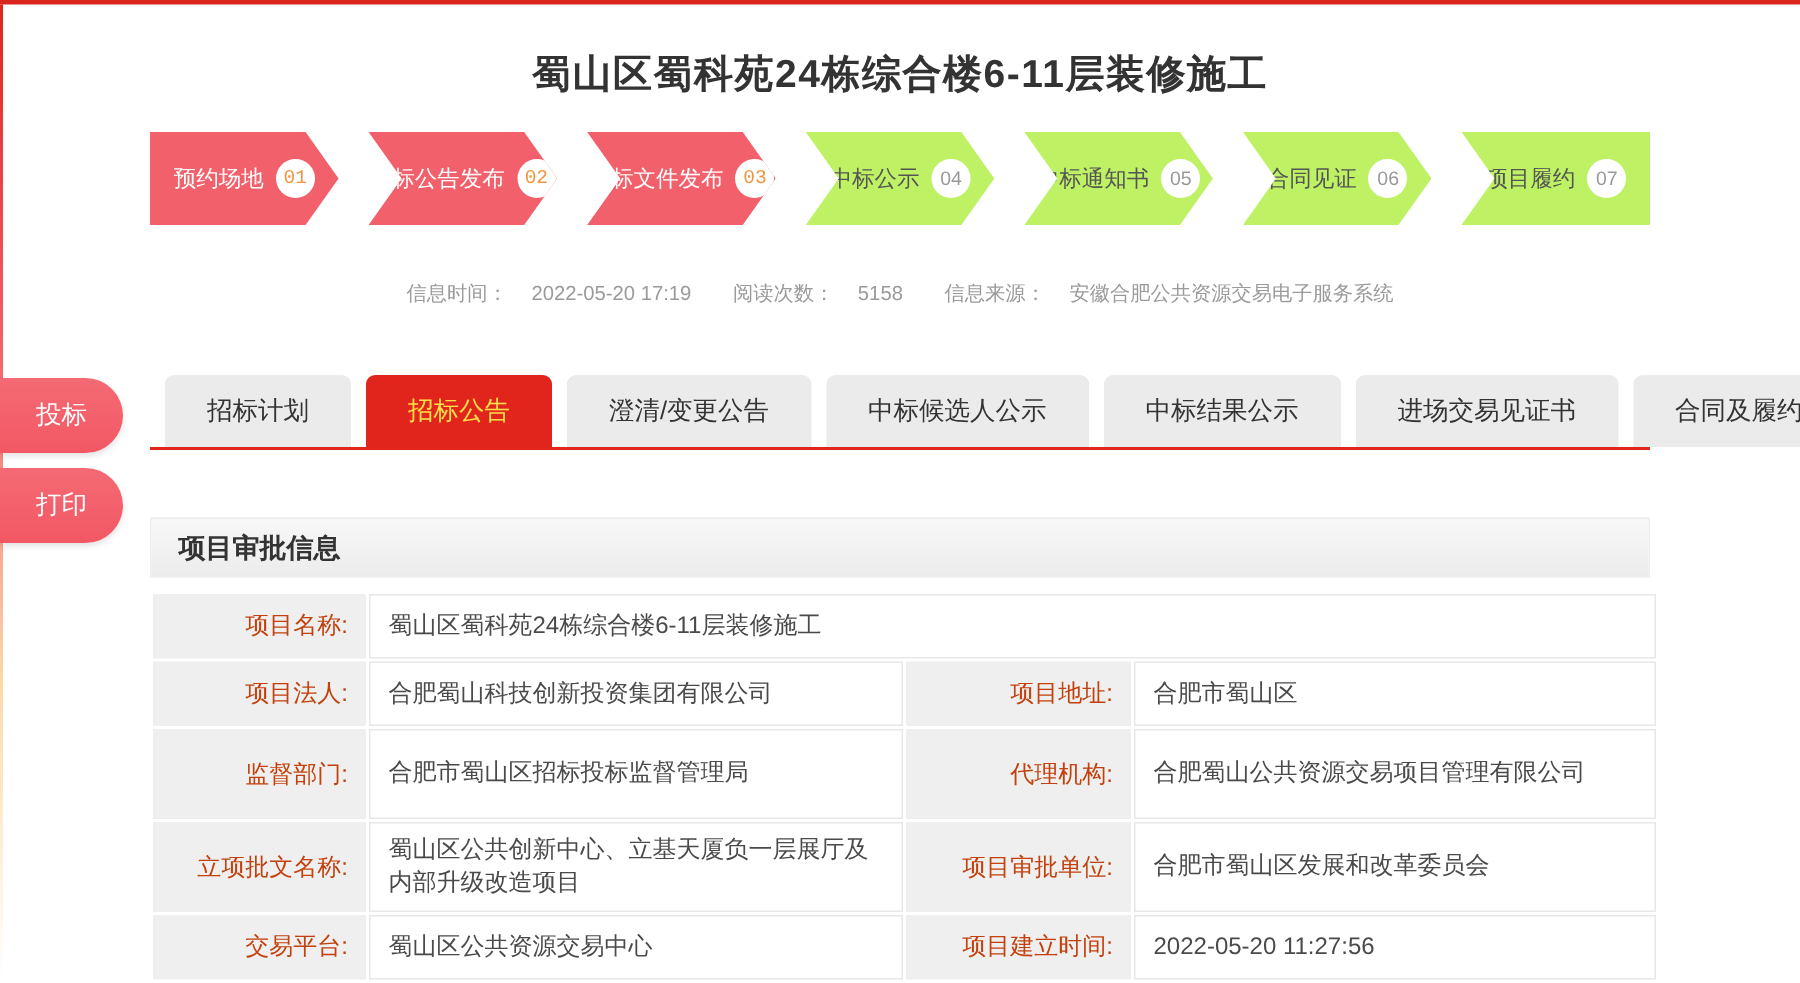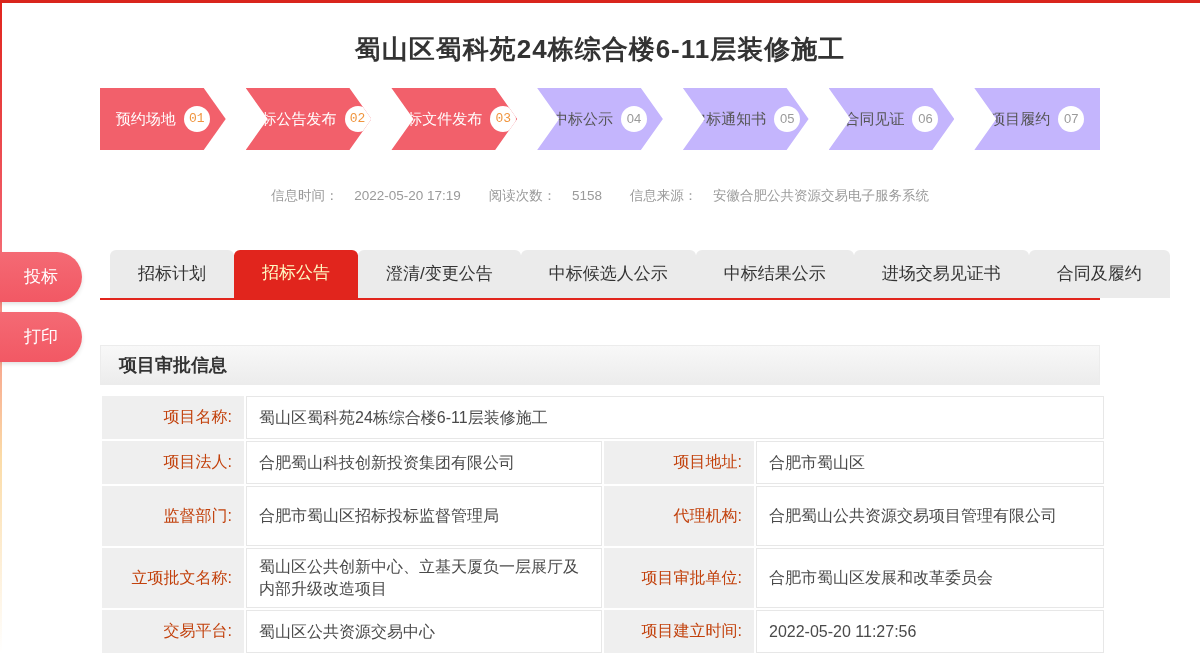--- a/index.html
+++ b/index.html
@@ -9,41 +9,41 @@
   .topline { position:absolute; top:0; left:0; width:1200px; height:3px; background:#d9251c; }
   .leftline { position:absolute; top:3px; left:0; width:2px; height:650px;
     background:linear-gradient(180deg,#e1251d 0%,#f2606b 35%,rgba(245,166,35,.4) 70%,rgba(245,166,35,0) 100%); }
 
   .page-title { position:absolute; top:32px; left:0; width:1200px; text-align:center;
     font-size:26px; font-weight:bold; color:#333; letter-spacing:1px; }
 
   
   .steps { position:absolute; top:88px; left:100px; width:1000px; height:62px; display:flex; gap:20px; }
   .step { flex:1; display:flex; align-items:center; justify-content:center; gap:8px;
-    background:#c4b5fd; color:#555; font-size:15px;
+    background:#bef264; color:#555; font-size:15px;
     clip-path:polygon(0 0, calc(100% - 22px) 0, 100% 50%, calc(100% - 22px) 100%, 0 100%, 22px 50%); }
   .step.first { clip-path:polygon(0 0, calc(100% - 22px) 0, 100% 50%, calc(100% - 22px) 100%, 0 100%); }
   .step.last  { clip-path:polygon(0 0, 100% 0, 100% 100%, 0 100%, 22px 50%); }
   .step.active { background:#f2606b; color:#fff; }
   .step .badge { width:26px; height:26px; border-radius:50%; background:#fff; color:#9a9a9a;
     font-size:13px; line-height:26px; text-align:center; flex:0 0 26px; }
   .step.active .badge { color:#f0953f;font-family:Liberation Mono, monospace; }
 
   
   .meta { position:absolute; top:187px; left:0; width:1200px; text-align:center;
     font-size:13.5px; color:#9a9a9a; }
   .meta span { margin:0 6px; }
   .meta .v { margin-right:18px; }
 
   
   .tabs { position:absolute; top:250px; left:100px; width:1000px; height:50px;
-    border-bottom:2px solid #e1251d; display:flex; padding-left:10px; }
+    border-bottom:2px solid #e1251d; display:flex; gap:10px; padding-left:10px; }
   .tab { height:48px; line-height:48px; padding:0 28px; background:#ebebeb; color:#333;
     font-size:17px; border-radius:6px 6px 0 0; cursor:pointer; white-space:nowrap; }
-  .tab.active { background:#e1251d; color:#fef9c3;font-family:Liberation Mono, monospace; }
+  .tab.active { background:#e1251d; color:#fde047; }
 
   
   .side-btn { position:absolute; left:0; width:82px; height:50px; line-height:50px;
     text-align:center; color:#fff; font-size:17px; background:linear-gradient(180deg,#f46a74,#f25864);
     border-radius:0 25px 25px 0; cursor:pointer; box-shadow:0 2px 4px rgba(0,0,0,.12); }
   .side-btn.bid { top:252px; }
   .side-btn.print { top:312px; }
 
   
   .section-hd { position:absolute; top:345px; left:100px; width:1000px; height:40px;

